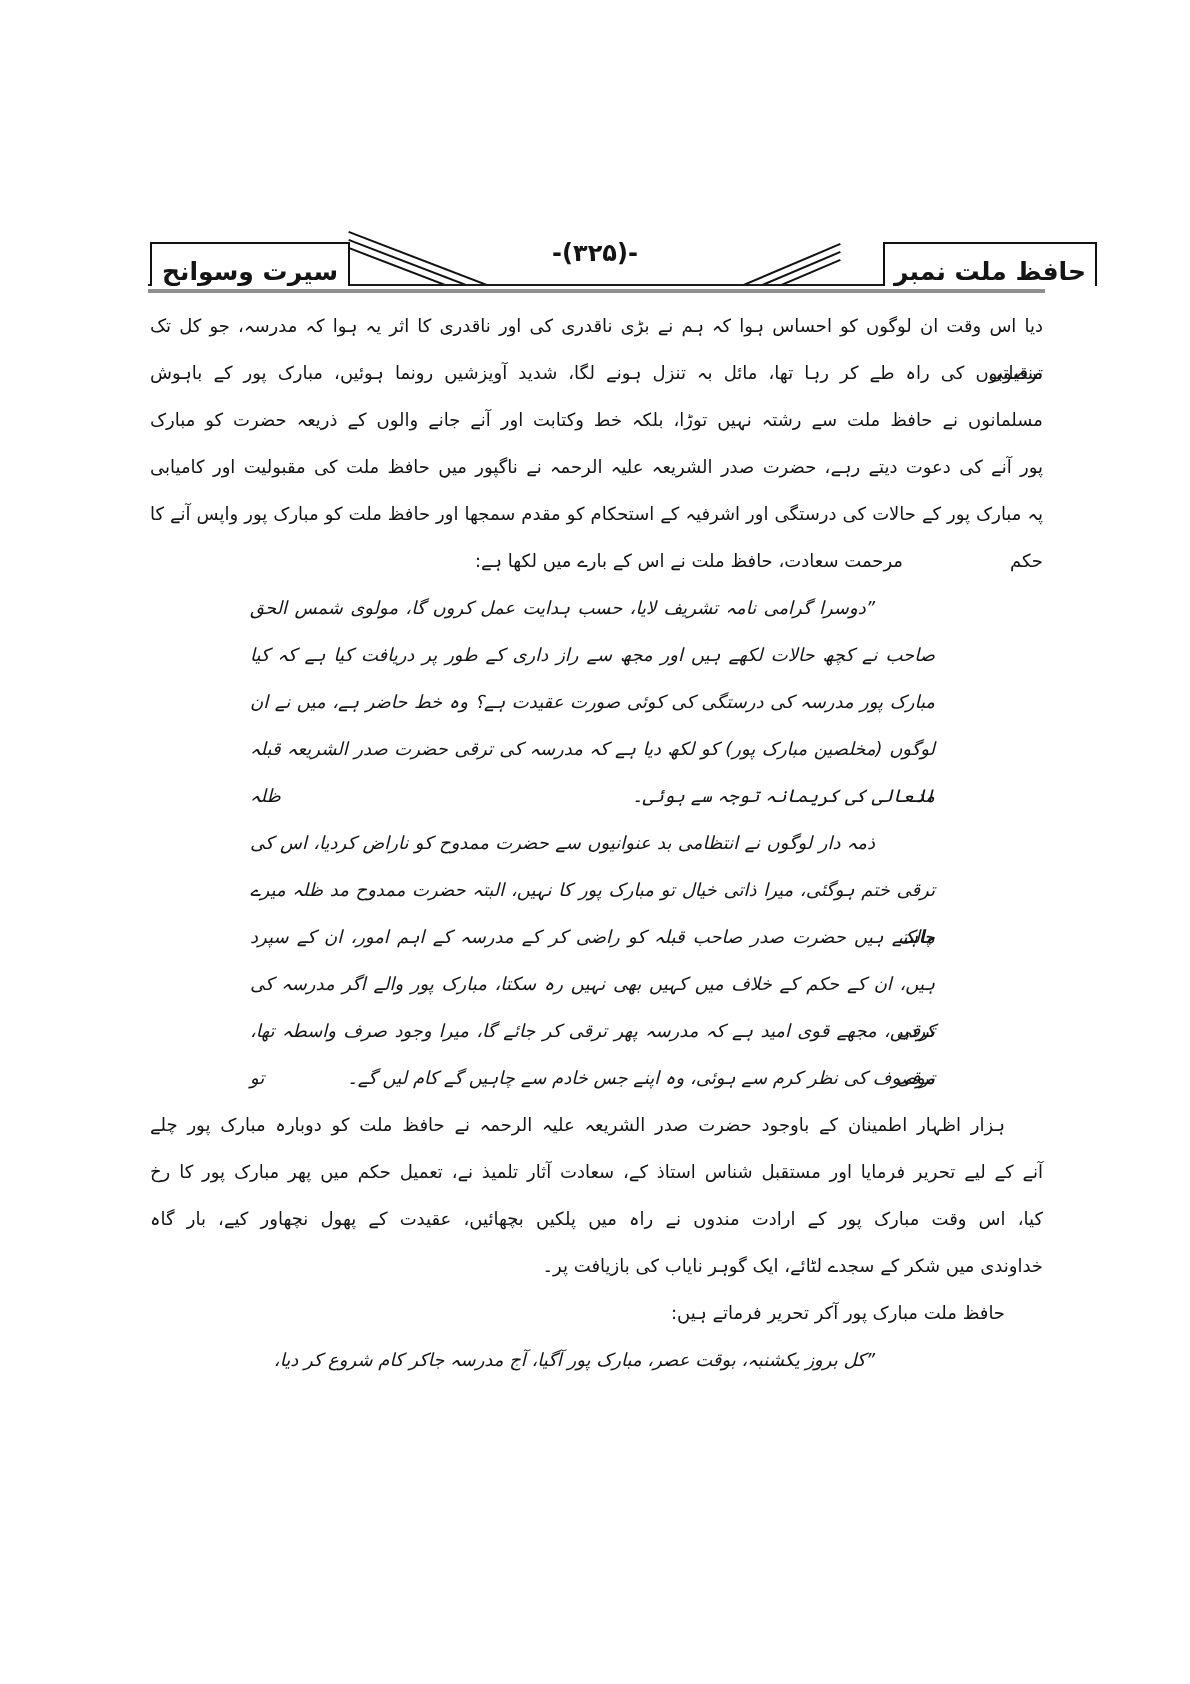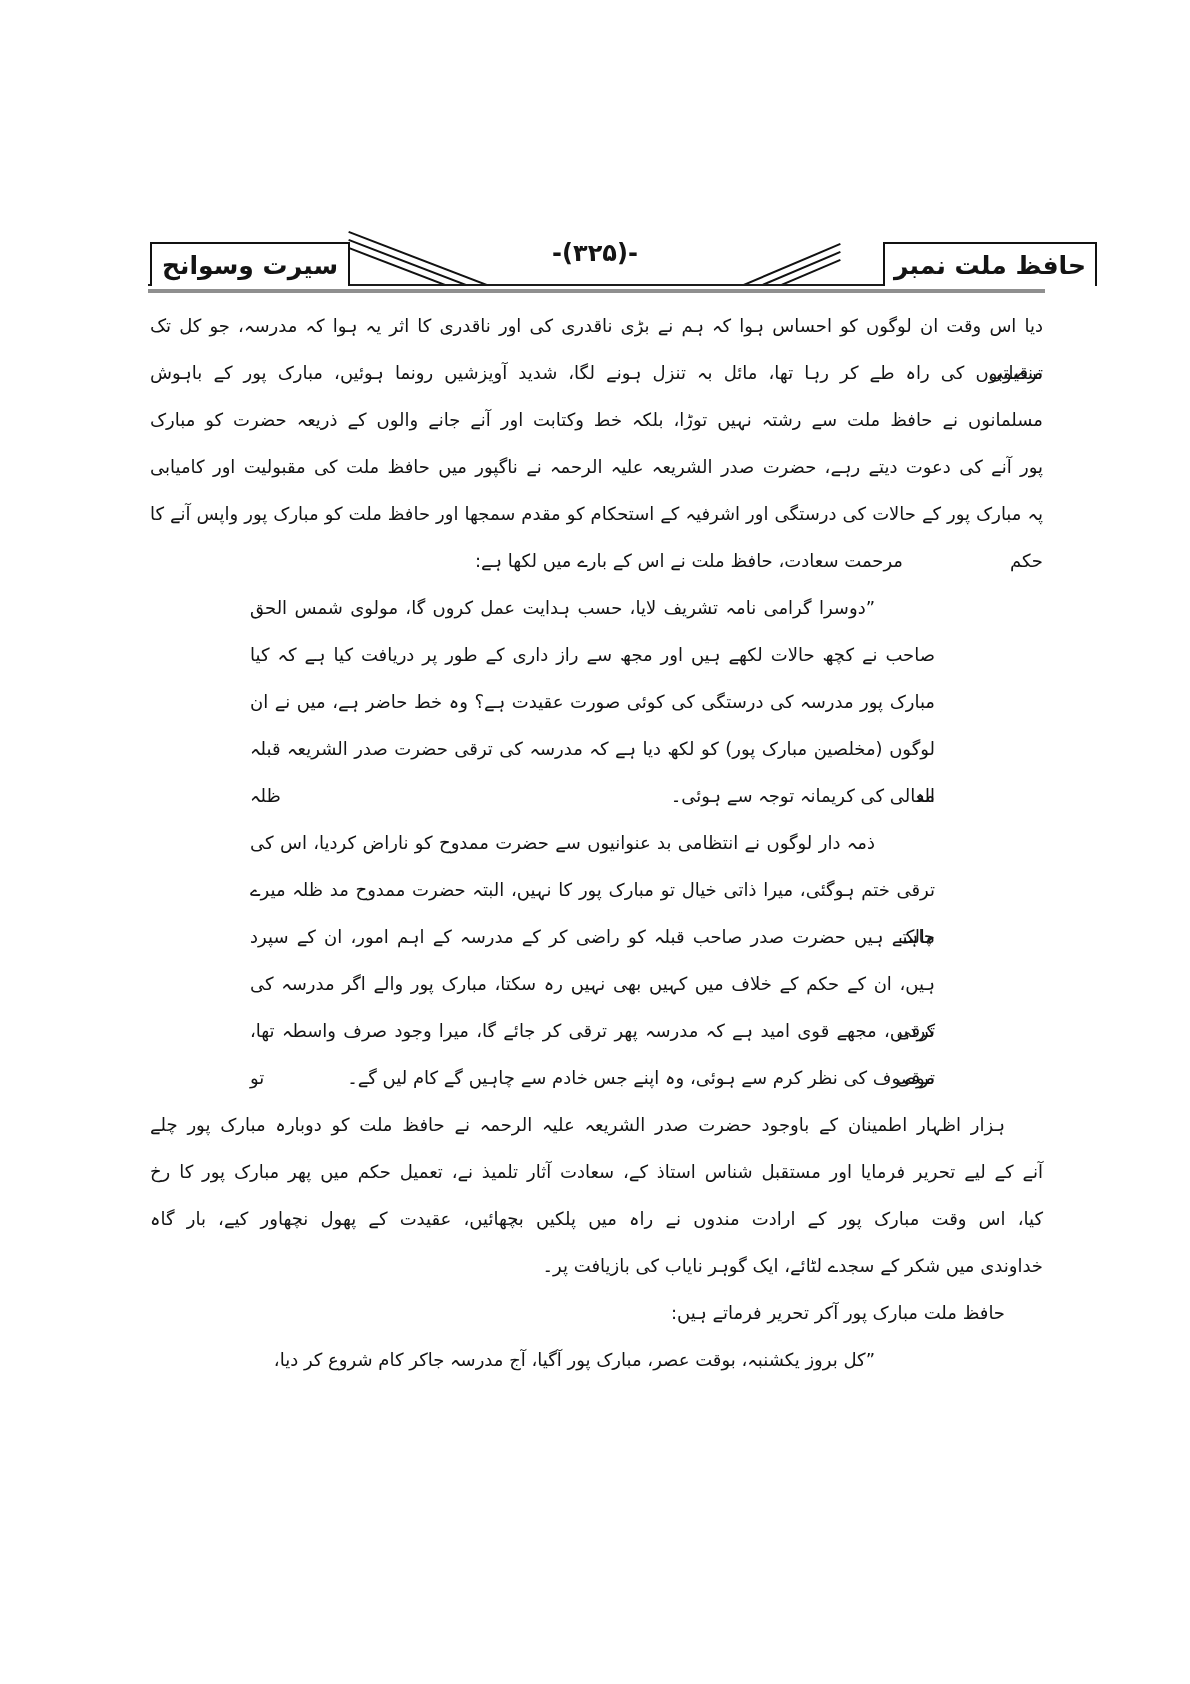--- a/index.html
+++ b/index.html
@@ -14,21 +14,21 @@
   }
   
   #header{
     position:absolute;left:0;top:215px;width:1190px;height:71px;
     overflow:hidden;
   }
   .hbox{
     position:absolute;top:27px;height:42px;
     border:2px solid #111;
     background:#fff;
-    display:flex;align-items:center;justify-content:center;
+    display:flex;align-items:flex-end;justify-content:center;
     font-size:25px;font-weight:bold;
     direction:rtl;
     z-index:2;
   }
   #leftBox{left:150px;width:196px;}
   #rightBox{left:883px;width:210px;}
   .diag{position:absolute;border-top:2.5px solid #111;}
   #diagL .diag{width:172px;transform:rotate(21deg);transform-origin:left top;left:0;}
   #diagL{position:absolute;left:349px;top:16px;width:180px;height:60px;}
   #diagL .d1{top:0;} #diagL .d2{top:8px;} #diagL .d3{top:16px;}
@@ -48,21 +48,21 @@
     direction:rtl;
   }
   .ln{
     height:47px;line-height:47px;
     font-size:18px;
     text-align:justify;
     text-align-last:justify;
     white-space:normal;
     overflow:visible;
   }
-  .ln.q{margin-right:108px;margin-left:100px;}
+  .ln.q{margin-right:108px;margin-left:100px;font-style:italic;}
   .ln.ind60{text-indent:60px;}
   .ln.ind38{text-indent:38px;}
   .ln.ind140{margin-right:140px;}
   .ln.endline{text-align-last:right;}
 </style>
 </head>
 <body>
 
 <div id="page">
 

